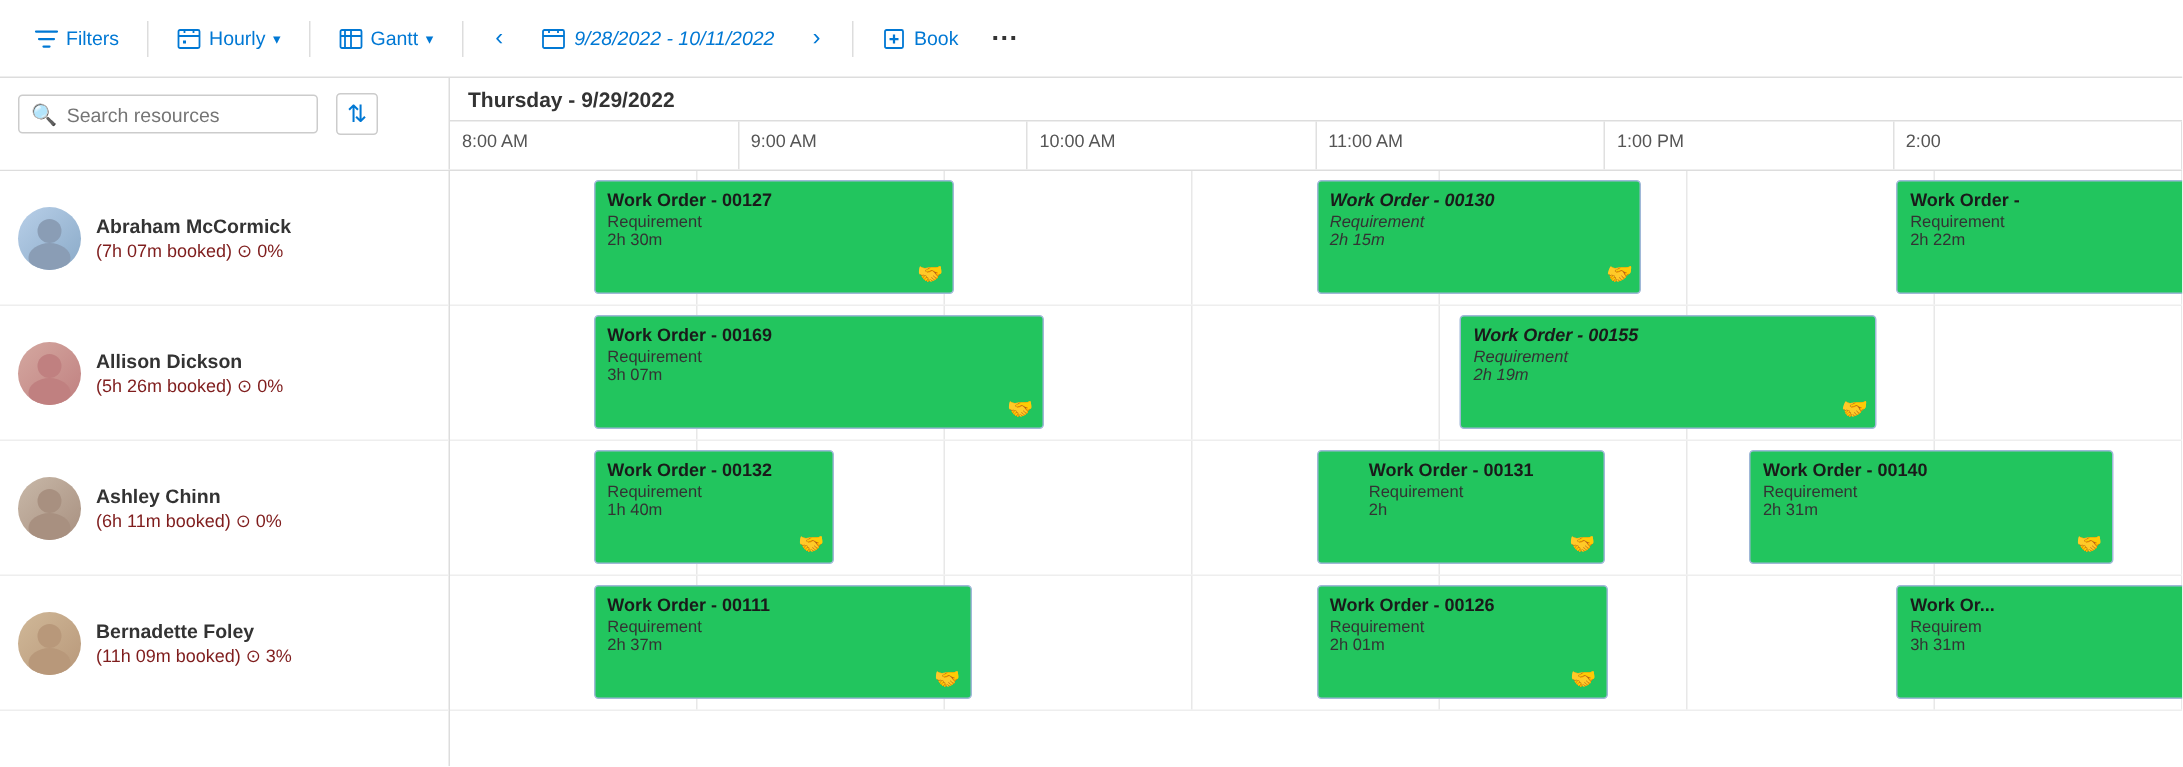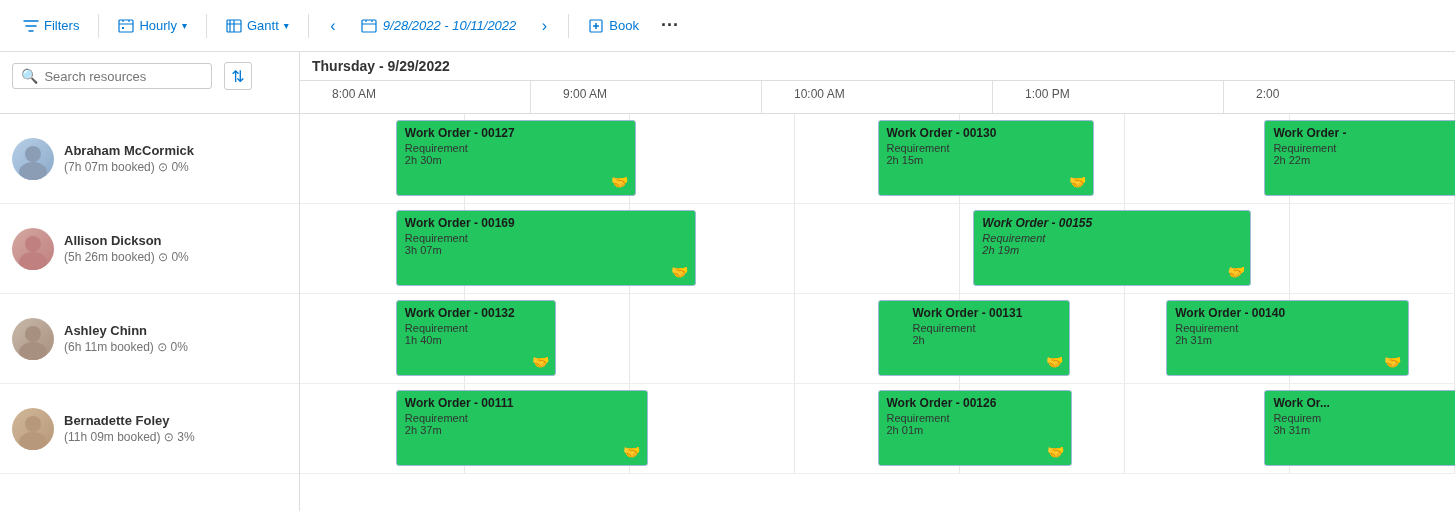--- a/index.html
+++ b/index.html
@@ -112,21 +112,20 @@
       display: flex;
       height: 32px;
     }
     .hour-cell {
       flex: 1;
       border-right: 1px solid #e0e0e0;
       padding: 6px 8px;
       font-size: 12px;
       color: #555;
       white-space: nowrap;
-      margin-left: 24px;
     }
 
     
     .schedule-body {
       display: flex;
       flex: 1;
       overflow: hidden;
     }
     .resource-list {
       width: 300px;
@@ -147,21 +146,21 @@
       border-radius: 50%;
       background: #c8d8e8;
       overflow: hidden;
       flex-shrink: 0;
       display: flex; align-items: center; justify-content: center;
       font-size: 18px;
       color: #666;
     }
     .resource-info { display: flex; flex-direction: column; gap: 2px; }
     .resource-name { font-size: 13px; font-weight: 600; color: #333; }
-    .resource-meta { font-size: 12px; color: #737373; display: flex; align-items: center; gap: 4px; }
+    .resource-meta { font-size: 12px; color: #7f1d1d; display: flex; align-items: center; gap: 4px; }
 
     
     .timeline-area {
       flex: 1;
       overflow-x: hidden;
       overflow-y: auto;
       position: relative;
     }
     .timeline-row {
       display: flex;
@@ -284,20 +283,21 @@
         <button style="display:flex;align-items:center;justify-content:center;width:28px;height:28px;border:1px solid #ccc;border-radius:3px;cursor:pointer;background:#fff;color:#0078d4;font-size:16px;margin-left:4px;">⇅</button>
       </div>
     </div>
 
     <div class="timeline-header">
       <div class="timeline-date-label">Thursday - 9/29/2022</div>
       <div class="timeline-hours">
         <div class="hour-cell">8:00 AM</div>
         <div class="hour-cell">9:00 AM</div>
         <div class="hour-cell">10:00 AM</div>
+        <div class="hour-cell">11:00 AM</div>
         <div class="hour-cell">1:00 PM</div>
         <div class="hour-cell">2:00</div>
       </div>
     </div>
   </div>
 
   <div class="schedule-body">
 
     <div class="resource-list">
 
@@ -364,21 +364,21 @@
         <div class="hour-bg-cell"></div>
         <div class="hour-bg-cell"></div>
         <div class="hour-bg-cell"></div>
         <div class="blocks-layer">
           <div class="work-block" style="left:8.3%;width:20.8%;">
             <div class="work-block-title">Work Order - 00127</div>
             <div class="work-block-subtitle">Requirement</div>
             <div class="work-block-duration">2h 30m</div>
             <span class="handshake-icon">🤝</span>
           </div>
-          <div class="work-block" style="left:50%;width:18.75%;">
+          <div class="work-block" style="left:50%;width:18.75%;font-style:italic;">
             <div class="work-block-title">Work Order - 00130</div>
             <div class="work-block-subtitle">Requirement</div>
             <div class="work-block-duration">2h 15m</div>
             <span class="handshake-icon">🤝</span>
           </div>
           <div class="work-block" style="left:83.5%;width:20%;">
             <div class="work-block-title">Work Order -</div>
             <div class="work-block-subtitle">Requirement</div>
             <div class="work-block-duration">2h 22m</div>
 

